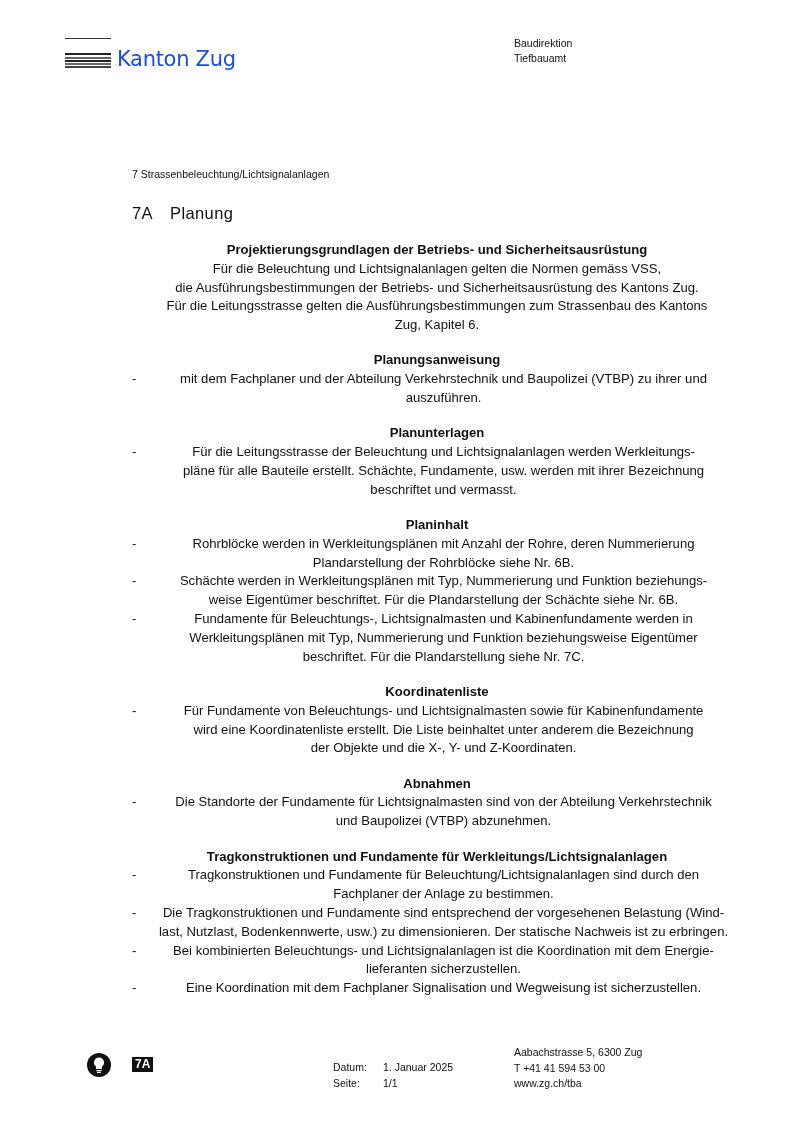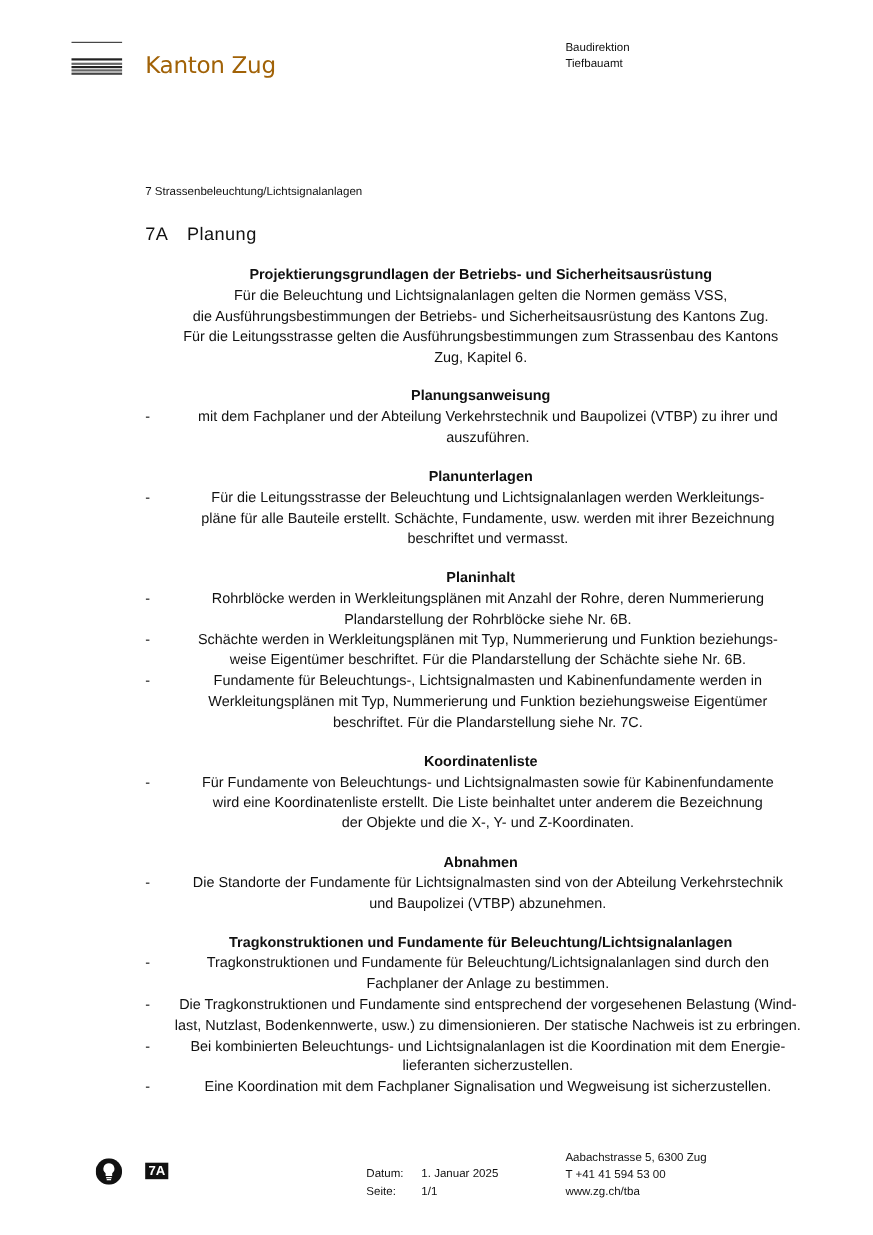--- a/index.html
+++ b/index.html
@@ -3,22 +3,22 @@
   <meta charset="utf-8">
   <style>
     html, body { margin: 0; padding: 0; background: #ffffff; }
     body {
       width: 794px; height: 1123px; position: relative; overflow: hidden;
       font-family: "Liberation Sans", sans-serif; color: #111111;
     }
     .logo-lines { position: absolute; left: 65px; top: 38px; width: 46px; height: 32px; }
     .logo-lines .l { position: absolute; left: 0; width: 46px; background: #333; }
     .logo-text {
-      position: absolute; left: 132px; top: 47px; font-size: 21px;
-      font-family: "DejaVu Sans", sans-serif; letter-spacing: -0.3px; color: #a16207;
+      position: absolute; left: 117px; top: 47px; font-size: 21px;
+      font-family: "DejaVu Sans", sans-serif; letter-spacing: -0.3px; color: #1d4ed8;
     }
     .dept { position: absolute; left: 514px; top: 36px; font-size: 10.5px; line-height: 14.5px; }
     .chapter { position: absolute; left: 132px; top: 168px; font-size: 10.5px; }
     .page-title { position: absolute; left: 132px; top: 204px; font-size: 16.5px; font-weight: normal; letter-spacing: 0.4px; }
     .page-title .num { display: inline-block; width: 38px; }
     .content { position: absolute; left: 132px; top: 241px; width: 610px; font-size: 13.1px; line-height: 18.8px; }
     .section { margin-bottom: 16.5px; text-align: center; }
     .sec-title { font-weight: bold; }
     .para div { white-space: nowrap; }
     .bullet { position: relative; padding-left: 13px; }
@@ -120,21 +120,21 @@
   <div class="section">
     <div class="sec-title">Abnahmen</div>
     <div class="bullet">
       <span class="dash">-</span>
       <div class="line">Die Standorte der Fundamente für Lichtsignalmasten sind von der Abteilung Verkehrstechnik</div>
       <div class="line">und Baupolizei (VTBP) abzunehmen.</div>
     </div>
   </div>
 
   <div class="section">
-    <div class="sec-title">Tragkonstruktionen und Fundamente für Beleuchtung/Lichtsignalanlagen</div>
+    <div class="sec-title">Tragkonstruktionen und Fundamente für Werkleitungs/Lichtsignalanlagen</div>
     <div class="bullet">
       <span class="dash">-</span>
       <div class="line">Tragkonstruktionen und Fundamente für Beleuchtung/Lichtsignalanlagen sind durch den</div>
       <div class="line">Fachplaner der Anlage zu bestimmen.</div>
     </div>
     <div class="bullet">
       <span class="dash">-</span>
       <div class="line">Die Tragkonstruktionen und Fundamente sind entsprechend der vorgesehenen Belastung (Wind-</div>
       <div class="line">last, Nutzlast, Bodenkennwerte, usw.) zu dimensionieren. Der statische Nachweis ist zu erbringen.</div>
     </div>

